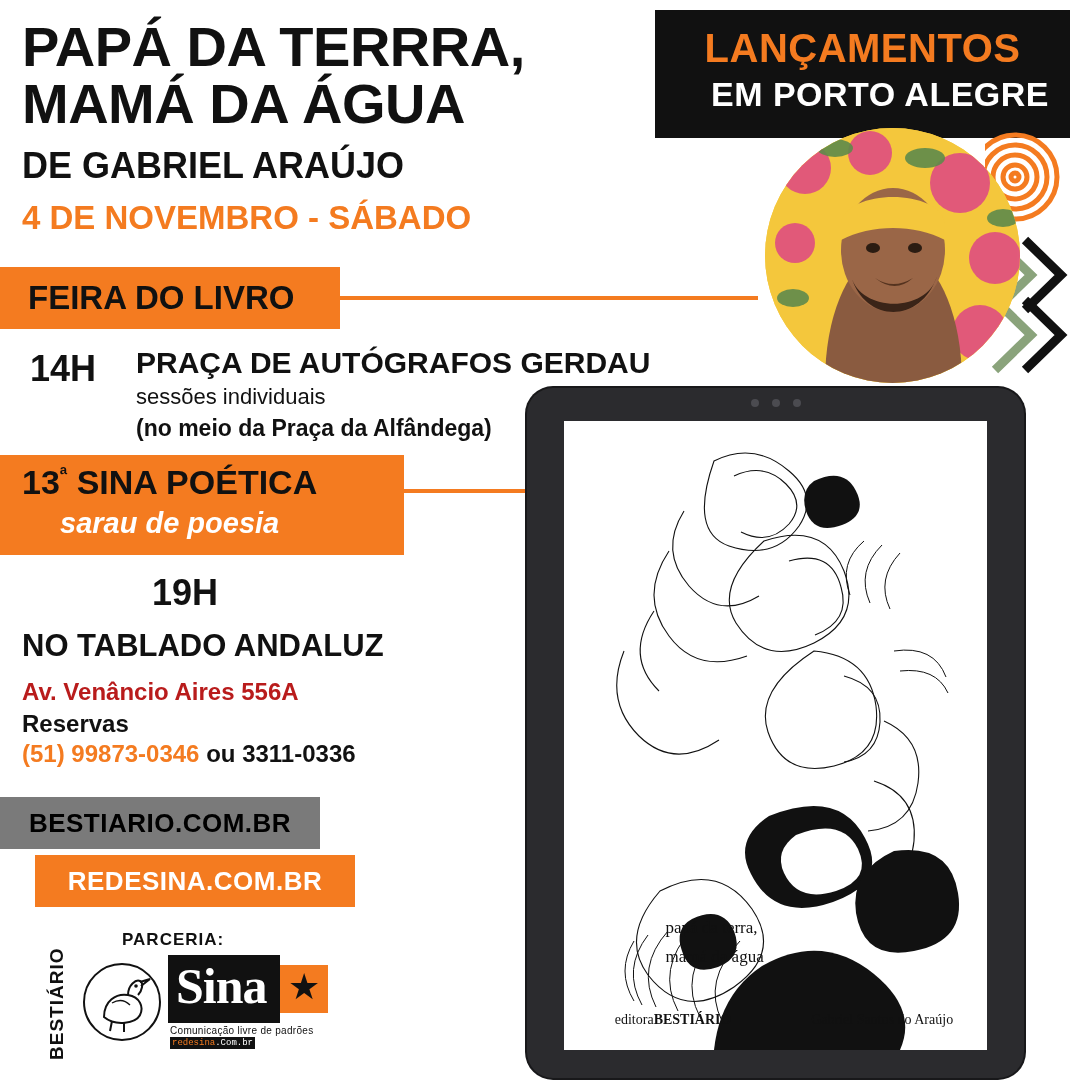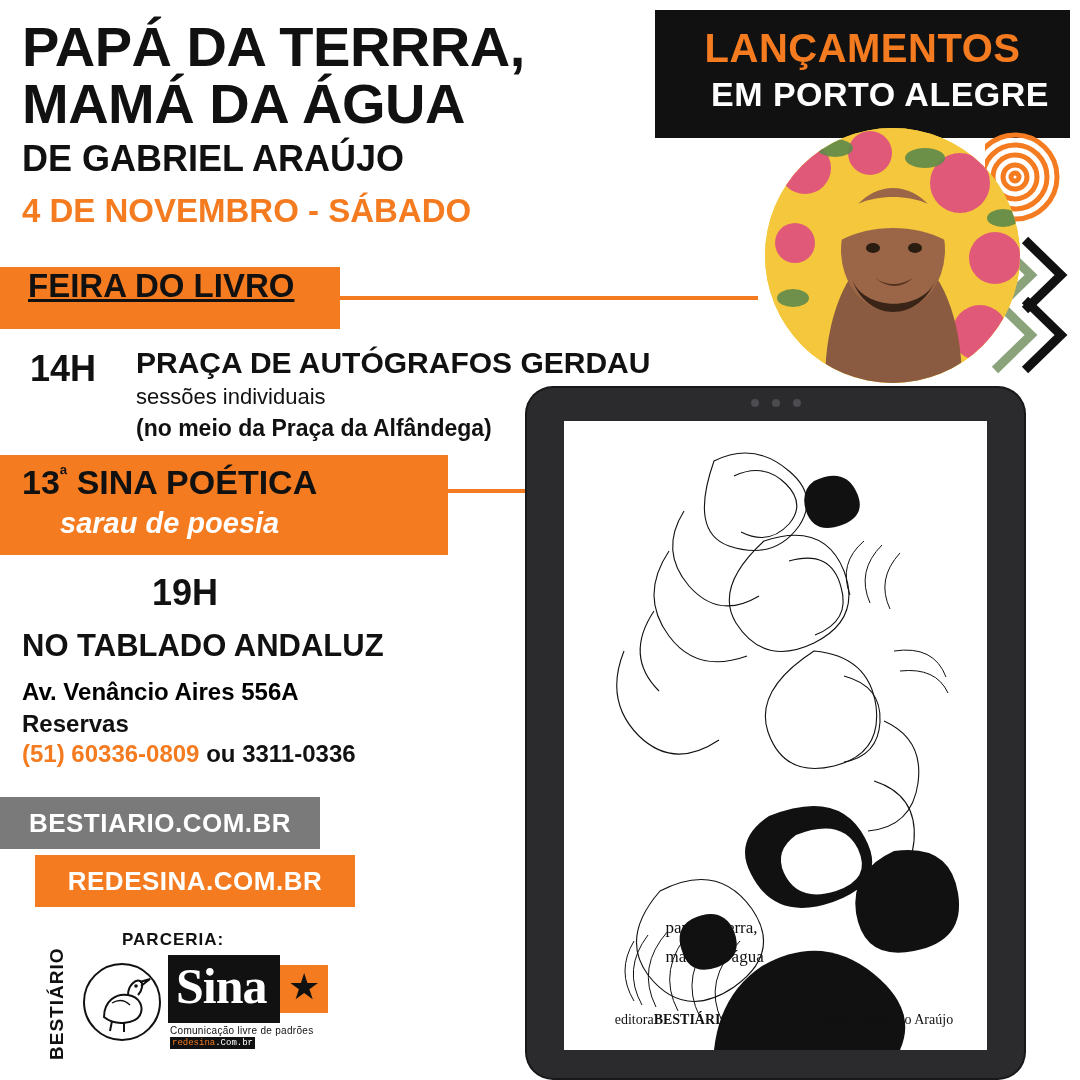--- a/index.html
+++ b/index.html
@@ -28,21 +28,21 @@
     font-size: 56px;
     font-weight: bold;
     letter-spacing: -0.5px;
     line-height: 1.02;
     color: #111111;
     text-transform: uppercase;
   }
   .author-line {
     font-size: 36px;
     font-weight: bold;
-    margin-top: 6px;
+    margin-top: 13px;
     color: #111111;
     text-transform: uppercase;
   }
   .date-line {
     font-size: 33px;
     font-weight: bold;
     margin-top: 12px;
     color: #F47B20;
     text-transform: uppercase;
   }
@@ -105,24 +105,23 @@
 
   
   .bar-feira {
     position: absolute;
     left: 0;
     top: 267px;
     width: 340px;
     height: 62px;
     background: #F47B20;
     display: flex;
-    align-items: flex-start;
+    align-items: center;
     padding-left: 28px;
     box-sizing: border-box;
-    text-decoration: underline;
   }
   .bar-feira .txt {
     font-size: 33px;
     font-weight: bold;
     color: #111111;
     text-transform: uppercase;
   }
   .rule-feira {
     position: absolute;
     left: 340px;
@@ -164,21 +163,21 @@
     font-size: 23px;
     font-weight: bold;
     color: #111111;
   }
 
   
   .bar-sina {
     position: absolute;
     left: 0;
     top: 455px;
-    width: 448px;
+    width: 404px;
     height: 100px;
     background: #F47B20;
   }
   .bar-sina .l1 {
     position: absolute;
     left: 22px;
     top: 8px;
     font-size: 34px;
     font-weight: bold;
     color: #111111;
@@ -223,21 +222,21 @@
     font-weight: bold;
     color: #111111;
     text-transform: uppercase;
   }
   .address {
     position: absolute;
     left: 22px;
     top: 678px;
     font-size: 24px;
     font-weight: bold;
-    color: #000000;
+    color: #b91c1c;
   }
   .reservas {
     position: absolute;
     left: 22px;
     top: 710px;
     font-size: 24px;
     font-weight: bold;
     color: #111111;
   }
   .phones {
@@ -251,21 +250,21 @@
   .phones .hl { color: #F47B20; }
 
   
   .site-gray {
     position: absolute;
     left: 0;
     top: 797px;
     width: 320px;
     height: 52px;
     background: #7a7a7a;
-    color: #ffffff;
+    color: #000000;
     font-size: 26px;
     font-weight: bold;
     display: flex;
     align-items: center;
     justify-content: center;
     letter-spacing: 0.5px;
   }
   .site-orange {
     position: absolute;
     left: 35px;
@@ -514,21 +513,21 @@
     <div class="l1"><span>13</span><sup>ª</sup><span> SINA POÉTICA</span></div>
     <div class="l2">sarau de poesia</div>
   </div>
   <div class="rule-sina"></div>
 
   <div class="time19">19H</div>
   <div class="venue">NO TABLADO ANDALUZ</div>
   <div class="address">Av. Venâncio Aires 556A</div>
   <div class="reservas">Reservas</div>
   <div class="phones">
-    <span class="hl">(51) 60336-0809</span><span> ou </span><span>3311-0336</span>
+    <span class="hl">(51) 99873-0346</span><span> ou </span><span>3311-0336</span>
   </div>
 
   <div class="site-gray">BESTIARIO.COM.BR</div>
   <div class="site-orange">REDESINA.COM.BR</div>
 
   <div class="parceria-label">PARCERIA:</div>
 
   <div class="bestiario-vert">
     <span>BESTIÁRIO</span>
   </div>

